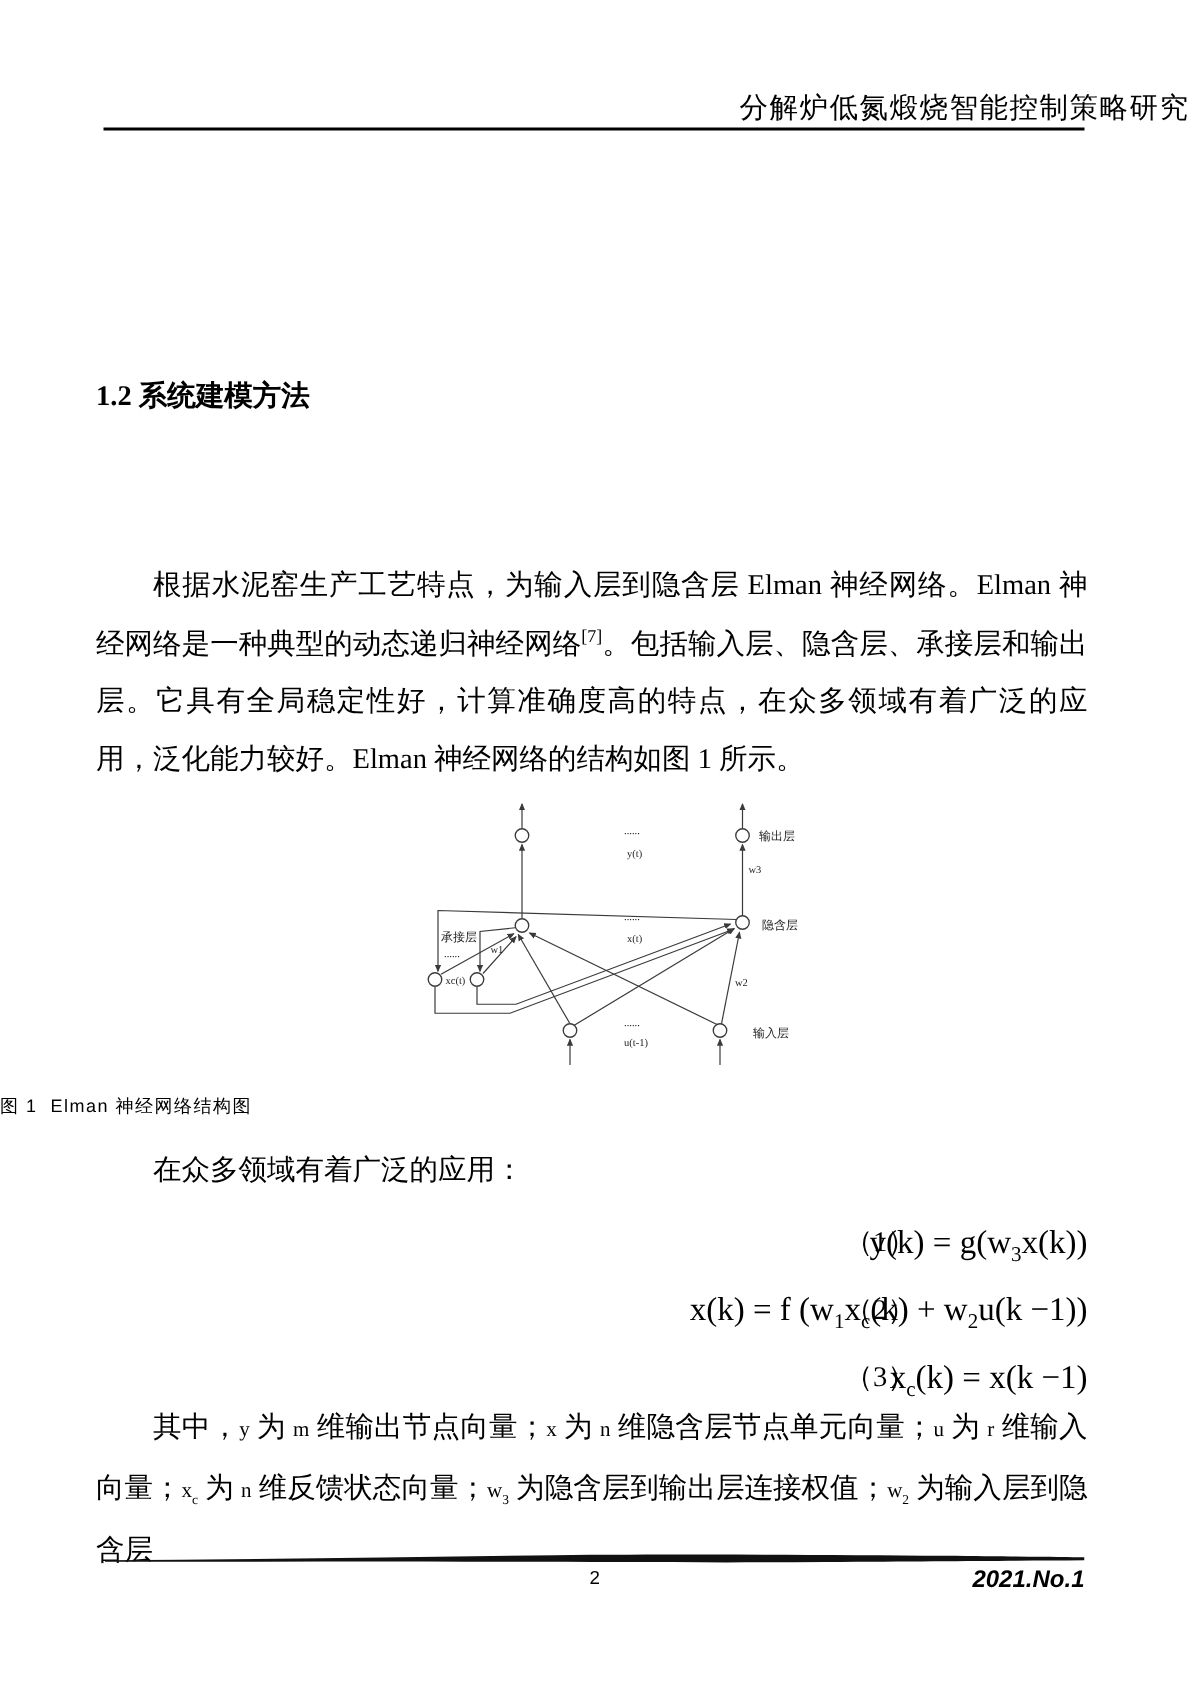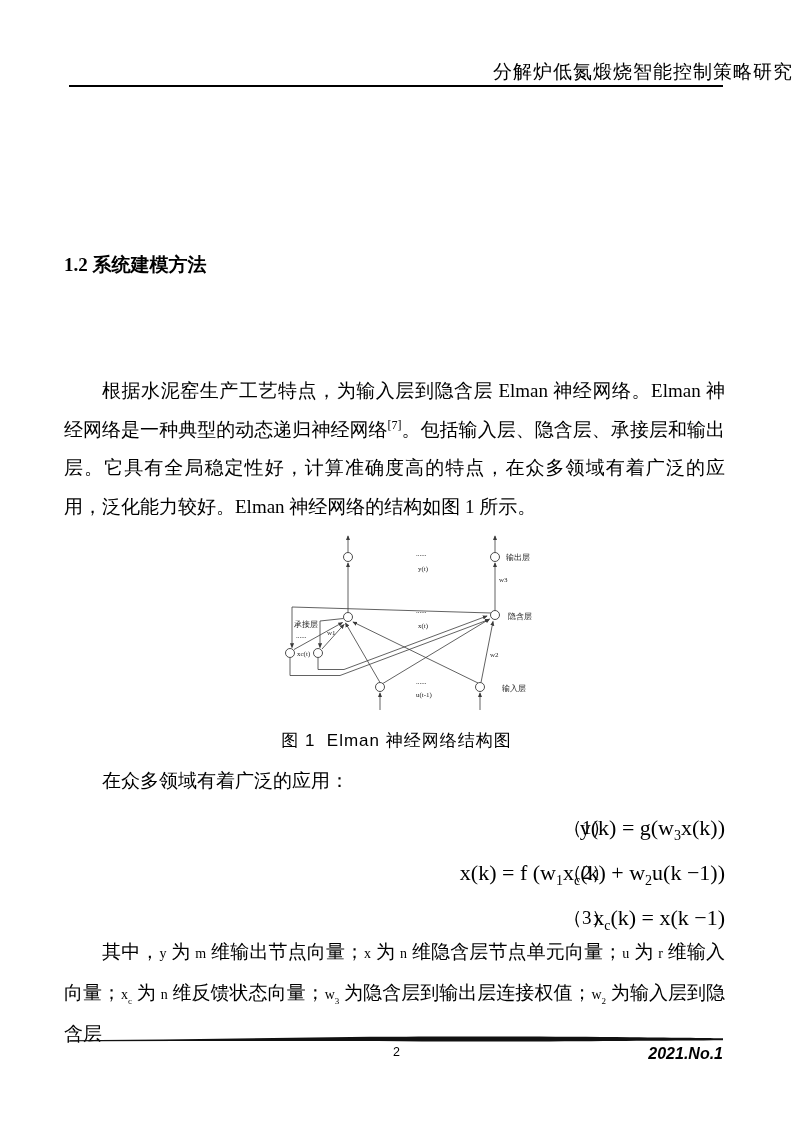--- a/index.html
+++ b/index.html
@@ -8,22 +8,22 @@
   .header-title{position:absolute;top:59px;left:0;width:793px;text-align:right;
         font-size:19px;letter-spacing:1px;}
   .header-rule{position:absolute;top:85px;left:69px;width:654px;border-top:2px solid #000;}
   .body-block{position:absolute;left:64px;width:661px;font-size:19px;line-height:38.5px;
         text-align:justify;text-justify:inter-ideograph;margin:0;}
   .indent{text-indent:2em;}
   .sec-heading{position:absolute;left:64px;width:661px;font-size:19px;line-height:38.5px;
         font-weight:bold;margin:0;font-family:"Liberation Serif","DejaVu Serif",serif;}
   .ref-sup{font-size:12px;vertical-align:super;line-height:0;}
   .figure-svg{position:absolute;top:532px;left:278px;}
-  .fig-caption{position:absolute;top:729px;left:0;width:793px;text-align:center;
-        font-family:"Liberation Sans","DejaVu Sans",sans-serif;font-size:17px;
+  .fig-caption{position:absolute;top:729px;left:0;width:793px;text-align:left;
+        font-family:"Liberation Sans","DejaVu Sans",sans-serif;font-size:12px;
         letter-spacing:1px;white-space:pre;}
   .equations{position:absolute;top:805px;left:64px;width:661px;}
   .eq-row{position:relative;height:45px;display:flex;align-items:center;
         padding-left:66px;box-sizing:border-box;font-size:22px;justify-content:flex-end;}
   .eq-body sub{font-size:14px;line-height:0;}
   .eq-num{position:absolute;left:499px;font-size:19px;}
   .mvar{font-family:"Liberation Serif","DejaVu Serif",serif;font-size:14px;}
   .msub{font-size:9px;line-height:0;}
   .footer-rule-svg{position:absolute;top:1035px;left:70px;}
   .footer-page{position:absolute;top:1045px;left:0;width:793px;text-align:center;

